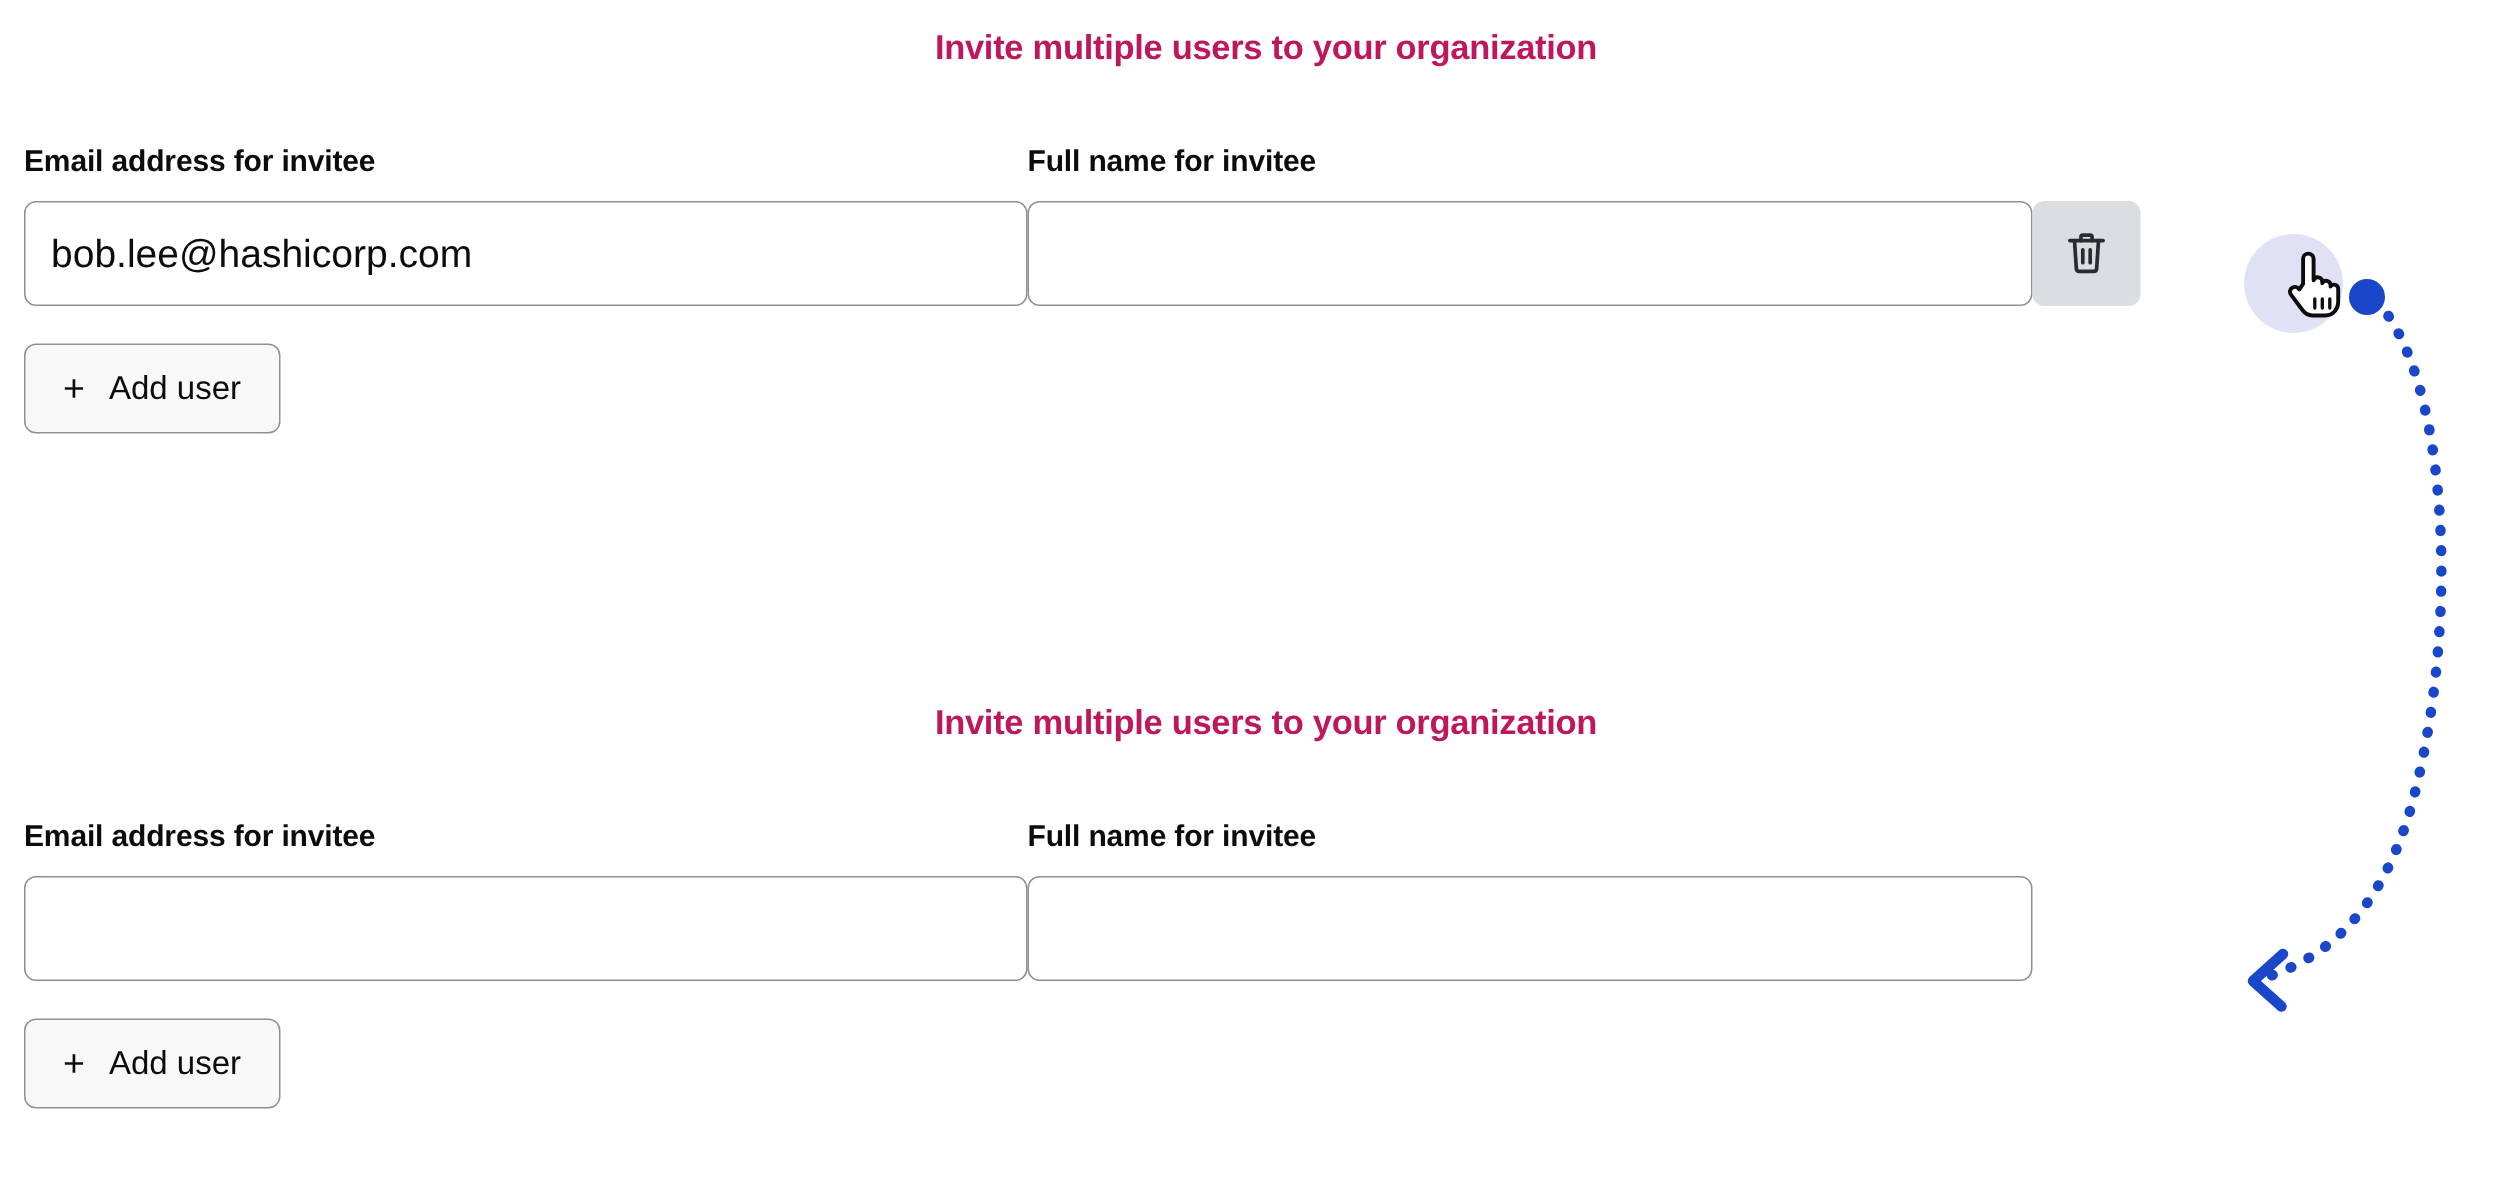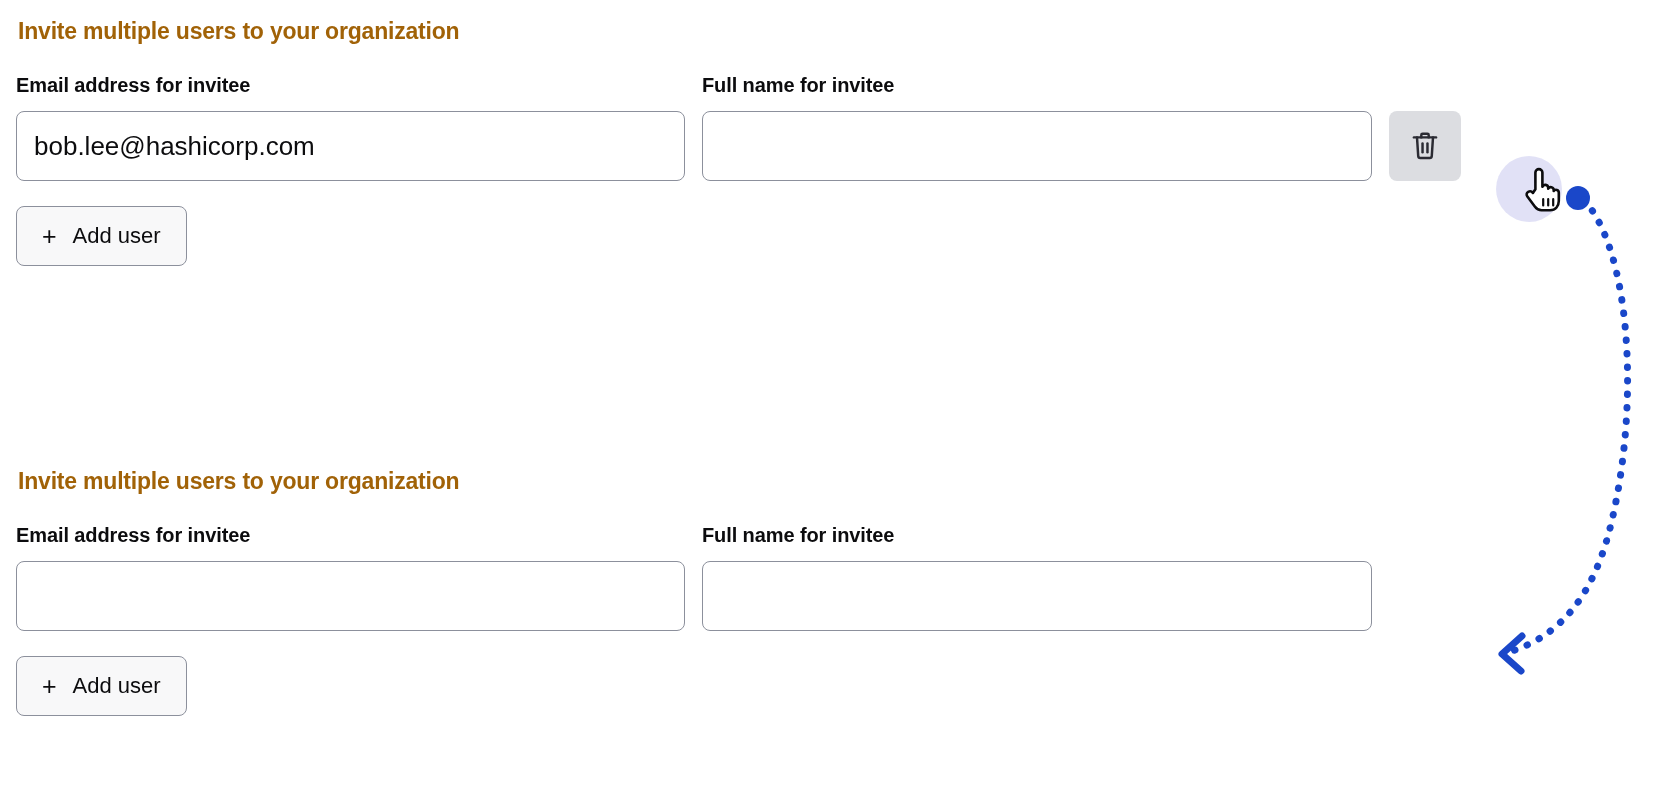--- a/index.html
+++ b/index.html
@@ -29,36 +29,36 @@
     width: 1640px;
   }
   #section-1 { top: 16px; }
   #section-2 { top: 466px; }
 
   .section-title {
     font-size: 23px;
     font-weight: 700;
     line-height: 30px;
     letter-spacing: -0.2px;
-    color: #a16207;
-    margin: 0 0 26px 2px;
+    color: #be185d;
+    margin: 0 0 26px 16px;
+    text-align: center;
   }
 
   .field-row {
     display: flex;
     align-items: flex-end;
-    gap: 17px;
   }
 
   .field {
     display: flex;
     flex-direction: column;
   }
   .field-email { width: 669px; }
-  .field-name  { width: 670px; }
+  .field-name  { width: 670px; margin-top: 23px; }
 
   .field-label {
     font-size: 20px;
     font-weight: 700;
     line-height: 26px;
     letter-spacing: -0.1px;
     color: #0c0c0e;
     margin-bottom: 13px;
   }
 

